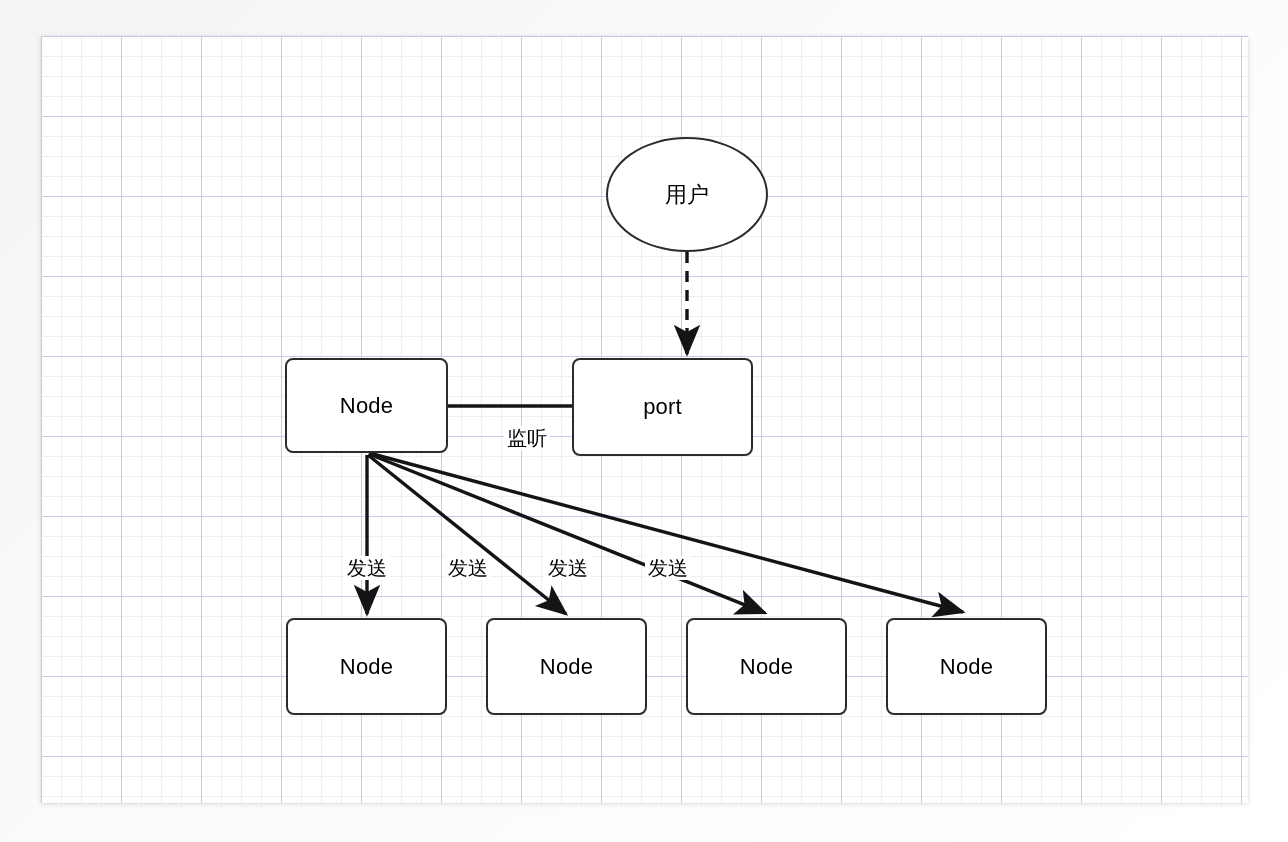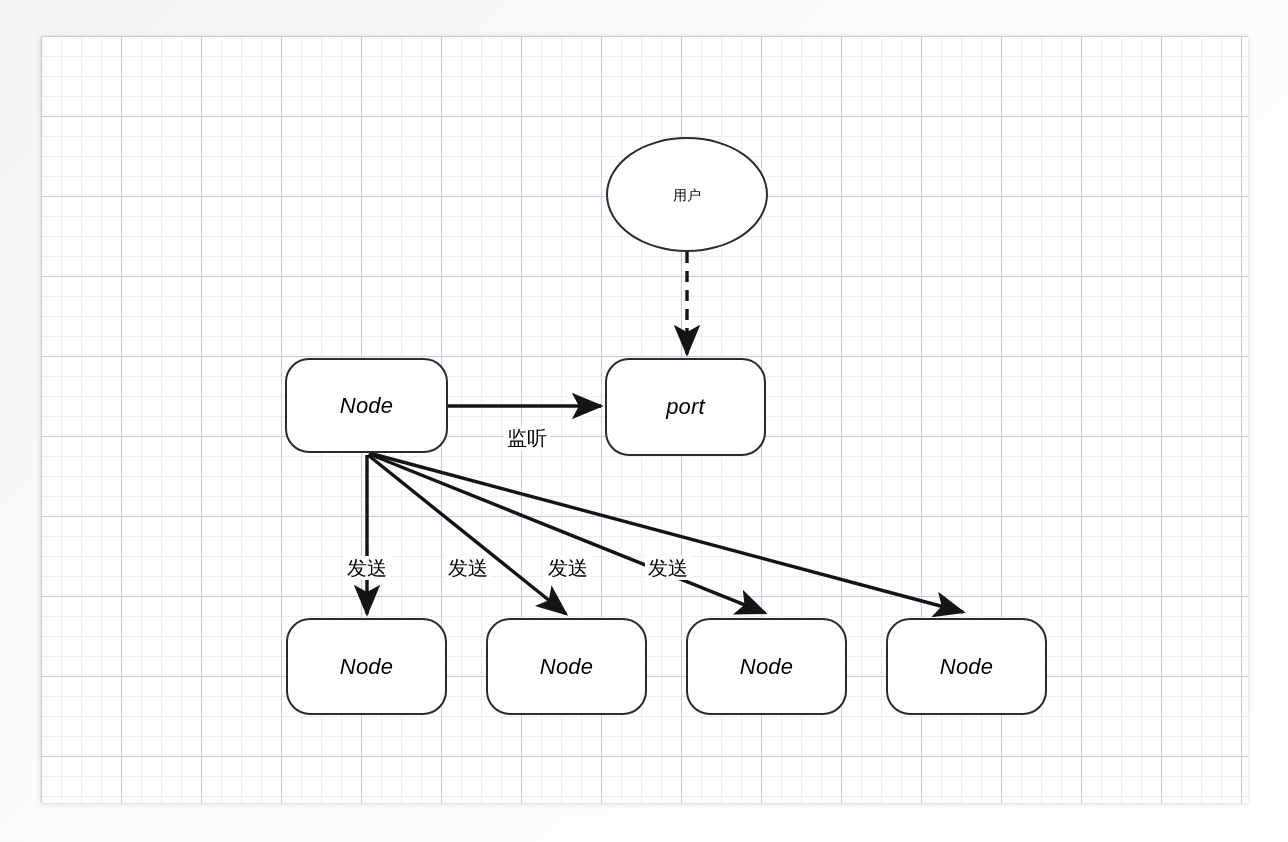--- a/index.html
+++ b/index.html
@@ -53,42 +53,41 @@
     height: 842px;
     pointer-events: none;
   }
 
   
   .node-box {
     position: absolute;
     box-sizing: border-box;
     background: #ffffff;
     border: 2.6px solid #2b2b2b;
-    border-radius: 24px;
+    border-radius: 8px;
     display: flex;
     align-items: center;
     justify-content: center;
     color: #000000;
     font-size: 22px;
     line-height: 1;
     letter-spacing: 0.2px;
-    font-style: italic;
   }
 
   .node-ellipse {
     position: absolute;
     box-sizing: border-box;
     background: #ffffff;
     border: 2.8px solid #2b2b2b;
     border-radius: 50%;
     display: flex;
     align-items: center;
     justify-content: center;
     color: #000000;
-    font-size: 14px;
+    font-size: 22px;
     line-height: 1;
   }
 
   
   .edge-label {
     position: absolute;
     background: #ffffff;
     color: #000000;
     font-size: 20px;
     line-height: 1.1;
@@ -130,21 +129,21 @@
   <div class="edge-label" style="left:367px; top:536px;">发送</div>
 
   <div class="edge-label" style="left:468px; top:536px;">发送</div>
 
   <div class="edge-label" style="left:568px; top:536px;">发送</div>
 
   <div class="edge-label" style="left:668px; top:536px;">发送</div>
 
   <div class="node-ellipse" style="left:606px; top:137px; width:162px; height:115px;">用户</div>
 
-  <div class="node-box" style="left:605px; top:358px; width:161px; height:98px;">port</div>
+  <div class="node-box" style="left:572px; top:358px; width:181px; height:98px;">port</div>
 
   <div class="node-box" style="left:285px; top:358px; width:163px; height:95px;">Node</div>
 
   <div class="node-box" style="left:286px; top:618px; width:161px; height:97px;">Node</div>
 
   <div class="node-box" style="left:486px; top:618px; width:161px; height:97px;">Node</div>
 
   <div class="node-box" style="left:686px; top:618px; width:161px; height:97px;">Node</div>
 
   <div class="node-box" style="left:886px; top:618px; width:161px; height:97px;">Node</div>

